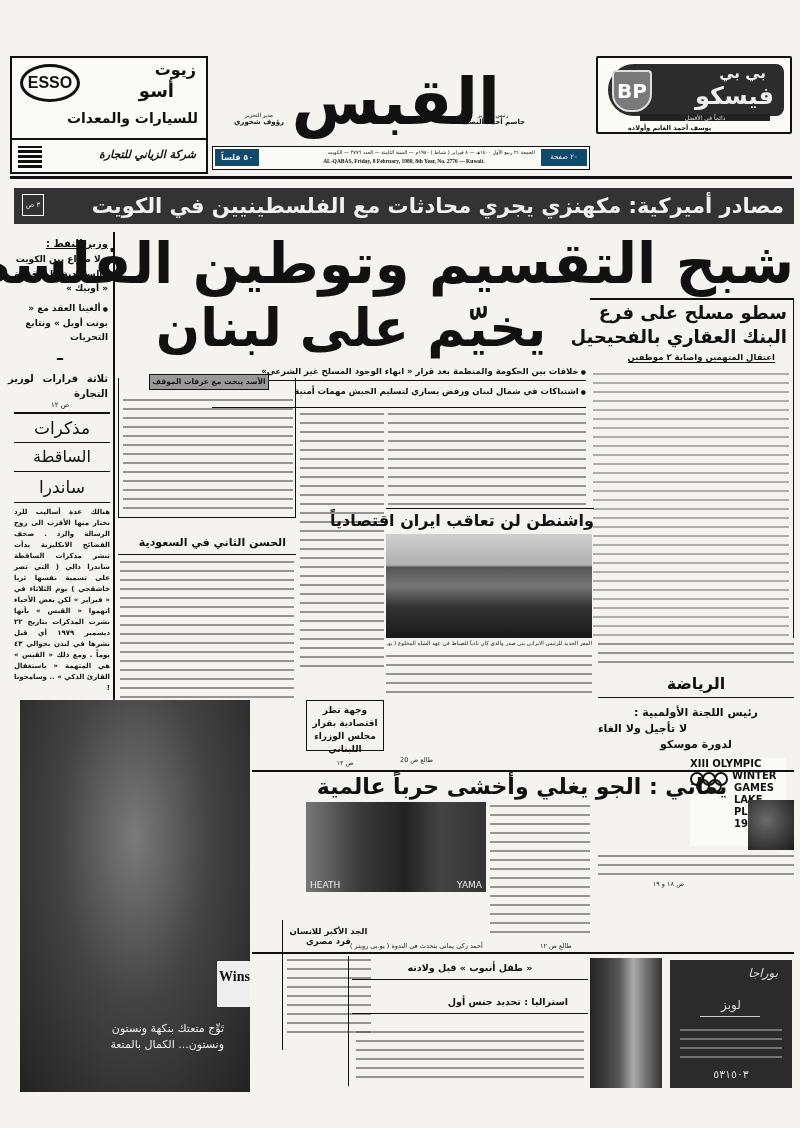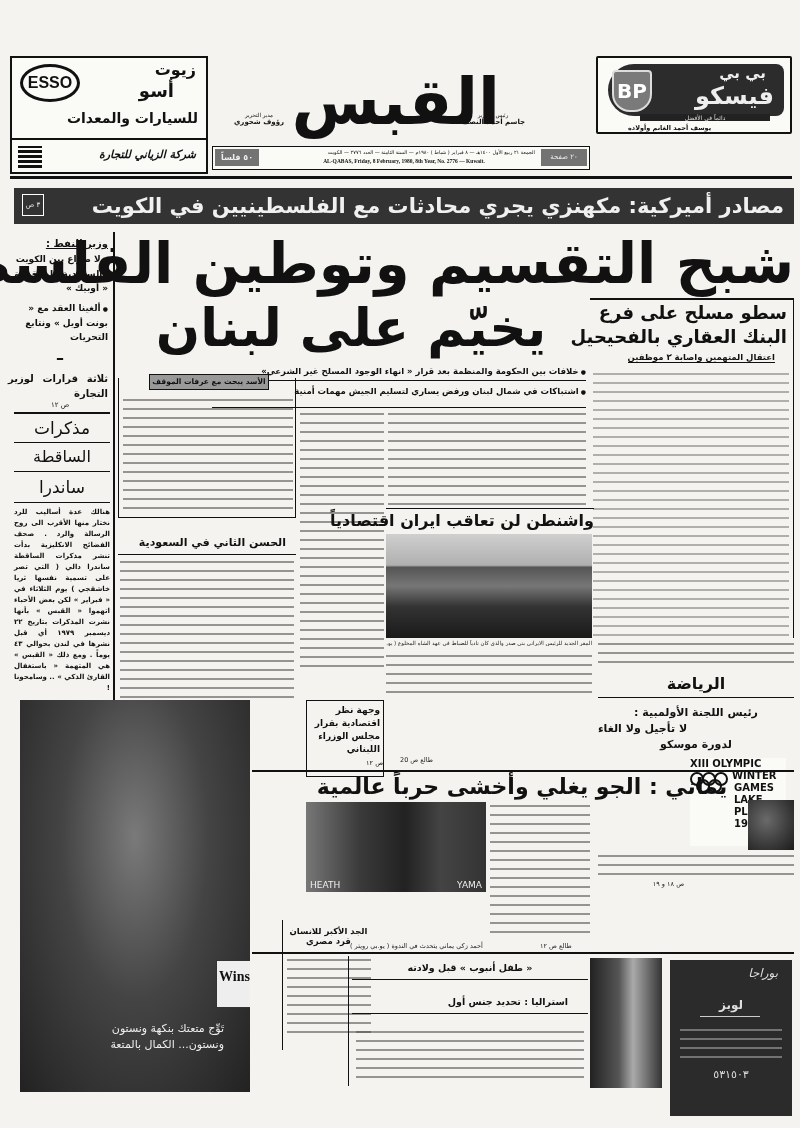--- a/index.html
+++ b/index.html
@@ -1,20 +1,20 @@
 <!DOCTYPE html>
 <html><head>
 <meta charset="utf-8">
 <style>
   * { box-sizing: border-box; margin: 0; padding: 0; }
   html, body { width: 800px; height: 1128px; background: #f4f3ef; overflow: hidden; }
   body { font-family: "DejaVu Sans", sans-serif; color: #111; position: relative; direction: rtl; }
   .abs { position: absolute; }
   .ad-box { border: 2px solid #111; background: #fafaf7; }
-  .dark { background: #737373; color: #eee; }
+  .dark { background: #0c4a6e; color: #eee; }
   .txt-lines { position: absolute; overflow: hidden; font-size: 6.5px; line-height: 9px; color: #222; text-align: justify; }
   .rule { position: absolute; background: #111; }
   .headline { font-family: "DejaVu Sans", sans-serif; font-weight: bold; color: #111; white-space: nowrap; }
   .photo { position: absolute; background: radial-gradient(ellipse at 40% 40%, #6a6a6a 0%, #3a3a3a 60%, #1c1c1c 100%); overflow: hidden; }
   .caption { position: absolute; font-size: 6.5px; color: #222; white-space: nowrap; }
   .bullet::before { content: "● "; font-size: 6px; }
 </style>
 </head>
 <body>
 
@@ -111,21 +111,21 @@
   <div class="abs headline" style="right:10px; top:4px; font-size:11px;">الحسن الثاني في السعودية</div>
   <div class="abs" style="left:0; top:22px; width:178px; height:1px; background:#111;"></div>
   <div class="txt-lines" style="left:2px; top:26px; width:174px; height:140px; background:repeating-linear-gradient(180deg, transparent 0 3px, #555 3px 5px, transparent 5px 9px); opacity:0.6;"></div>
 </div>
 
 <div class="abs headline" style="left:386px; top:508px; width:208px; font-size:16px; text-align:center; border-top:1.5px solid #111; padding-top:2px;">واشنطن لن تعاقب ايران اقتصادياً</div>
 <div class="photo" style="left:386px; top:534px; width:206px; height:104px; background:linear-gradient(180deg,#cfcfcf 0%,#b0b0b0 30%,#555 32%,#777 50%,#333 70%,#1a1a1a 100%);"></div>
 <div class="caption" style="left:386px; top:640px; width:206px; overflow:hidden; font-size:5.5px;">المقر الجديد للرئيس الايراني بني صدر والذي كان نادياً للضباط في عهد الشاه المخلوع ( يو.بي )</div>
 <div class="txt-lines" style="left:386px; top:652px; width:206px; height:44px; background:repeating-linear-gradient(180deg, transparent 0 3px, #555 3px 5px, transparent 5px 9px); opacity:0.6;"></div>
 
-<div class="abs" style="left:306px; top:700px; width:78px; height:77px; border:1.5px solid #111; text-align:right;">
+<div class="abs" style="left:306px; top:700px; width:78px; height:51px; border:1.5px solid #111; text-align:center;">
   <div style="font-size:9px; font-weight:bold; line-height:13px; padding:3px;">وجهة نظر اقتصادية بقرار مجلس الوزراء اللبناني</div>
   <div style="font-size:6.5px;">ص ١٢</div>
 </div>
 <div class="caption" style="left:400px; top:756px;">طالع ص 20</div>
 
 <div class="abs" style="left:598px; top:640px; width:196px; height:250px;">
   <div class="txt-lines" style="left:0; top:0; width:196px; height:28px; background:repeating-linear-gradient(180deg, transparent 0 3px, #555 3px 5px, transparent 5px 9px); opacity:0.6;"></div>
   <div class="abs headline" style="left:0; top:34px; width:196px; text-align:center; font-size:16px; border-bottom:1px solid #111; padding-bottom:4px;">الرياضة</div>
   <div class="abs headline" style="left:0; top:66px; width:196px; text-align:center; font-size:11px;">رئيس اللجنة الأولمبية :</div>
   <div class="abs headline" style="left:0; top:82px; width:196px; text-align:left; font-size:11px;">لا تأجيل ولا الغاء</div>
@@ -178,19 +178,19 @@
 <div class="rule" style="left:348px; top:956px; width:1px; height:130px;"></div>
 
 <div class="abs" style="left:352px; top:956px; width:236px; height:130px;">
   <div style="font-size:9.5px; font-weight:bold; text-align:center; margin-top:6px; border-bottom:1px solid #111; padding-bottom:6px;">« طفل أنبوب » قبل ولادته</div>
   <div style="font-size:9.5px; font-weight:bold; text-align:right; padding-right:20px; margin-top:16px; border-bottom:1px solid #111; padding-bottom:6px;">استراليا : تحديد جنس أول</div>
   <div class="txt-lines" style="left:4px; top:72px; width:228px; height:56px; background:repeating-linear-gradient(180deg, transparent 0 3px, #555 3px 5px, transparent 5px 9px); opacity:0.6;"></div>
 </div>
 
 <div class="photo" style="left:590px; top:958px; width:72px; height:130px; background:linear-gradient(90deg,#222 0%,#555 40%,#aaa 60%,#333 100%);"></div>
 
-<div class="photo" style="left:670px; top:960px; width:122px; height:156px; background:#2b2b2b;padding-left:31px;">
+<div class="photo" style="left:670px; top:960px; width:122px; height:128px; background:#2b2b2b;padding-left:31px;">
   <div class="abs" style="right:14px; top:6px; color:#ddd; font-size:12px; font-style:italic;">بوراجا</div>
-  <div class="abs" style="left:0; top:38px; width:122px; text-align:center; color:#ddd; font-size:12px; font-weight:bold;">لوبز</div>
+  <div class="abs" style="left:0; top:38px; width:122px; text-align:center; color:#ddd; font-size:12px; font-weight:normal;">لوبز</div>
   <div class="abs" style="left:30px; top:56px; width:60px; height:1px; background:#ccc;"></div>
   <div class="abs" style="left:10px; top:66px; width:102px; height:34px; background:repeating-linear-gradient(180deg, transparent 0 3px, #bbb 3px 5px, transparent 5px 9px); opacity:0.5;"></div>
   <div class="abs" style="left:0; top:108px; width:122px; text-align:center; color:#ddd; font-size:11px; letter-spacing:2px;">٥٣١٥٠٣</div>
 </div>
 
 </body></html>

